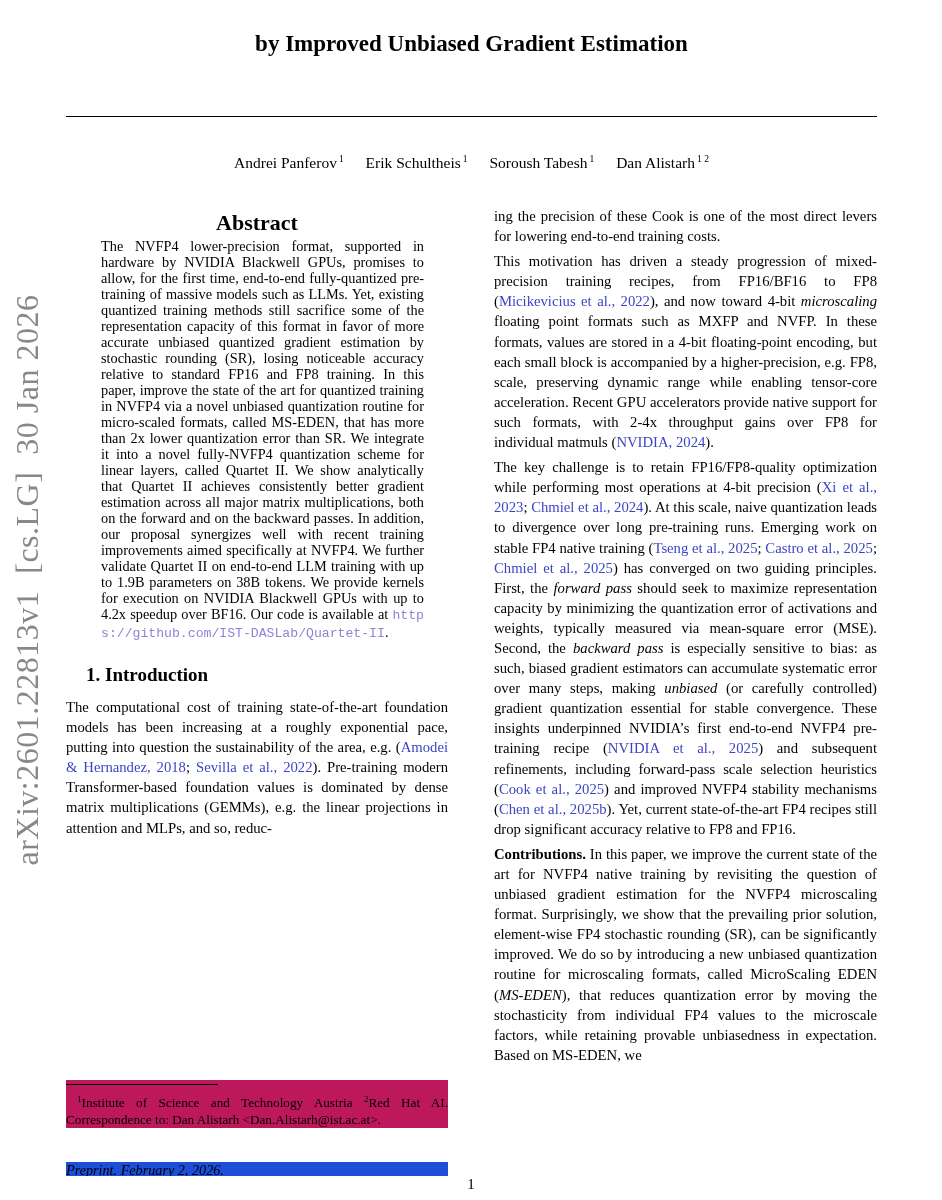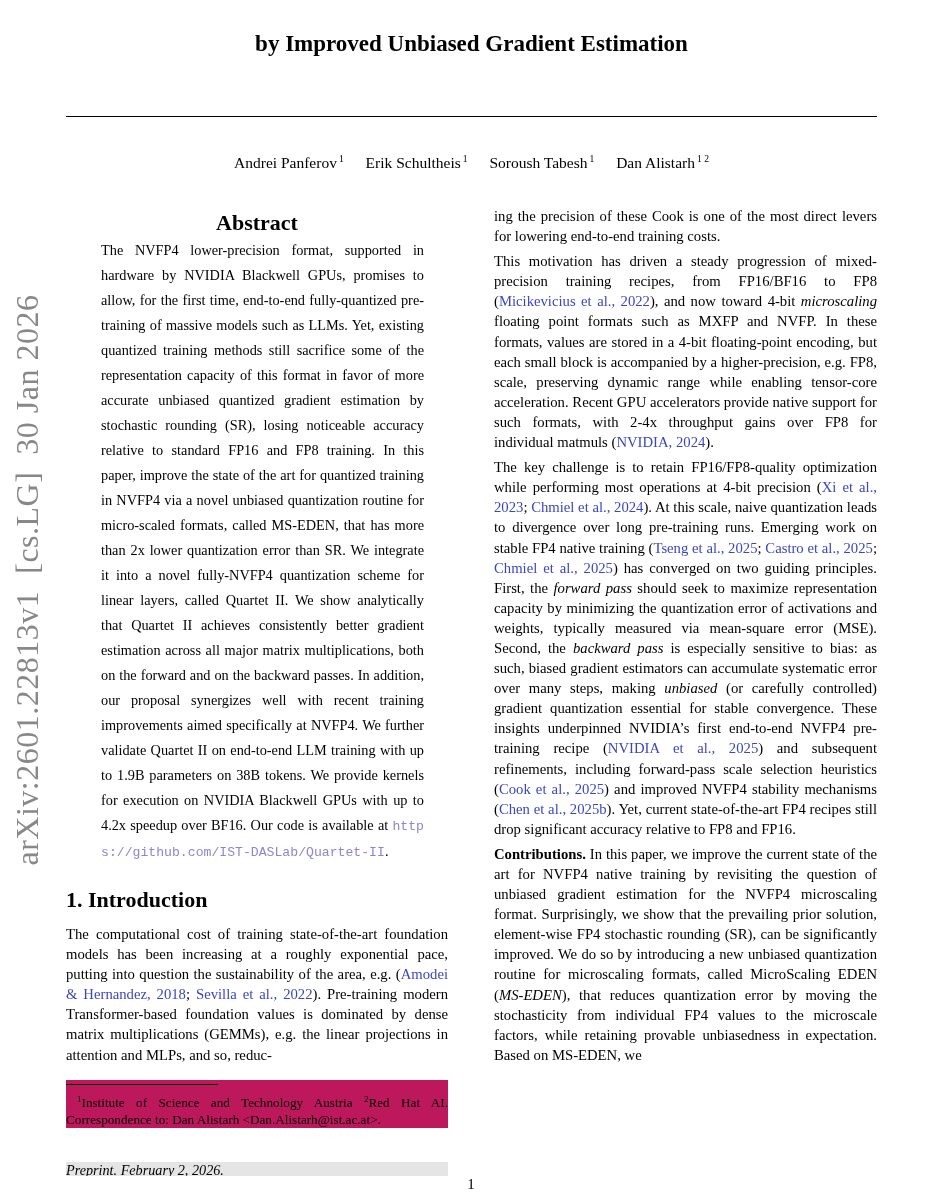--- a/index.html
+++ b/index.html
@@ -70,28 +70,29 @@
   .abstract-heading {
     text-align: center;
     font-weight: bold;
     font-size: 22px;
     margin-bottom: 2px;
   }
   .abstract-body {
     margin-left: 35px;
     margin-right: 24px;
     font-size: 14.3px;
-    line-height: 25px;
+    line-height: 16px;
   }
 
   .section-heading {
     font-weight: bold;
-    font-size: 22px;
+    font-size: 19px;
     margin-top: 22px;
     margin-bottom: 11px;
+    margin-left: 20px;
   }
 
   .body-par {
     font-size: 14.7px;
     line-height: 20.1px;
   }
   .col-right .body-par + .body-par { margin-top: 5px; }
 
   .just {
     text-align: justify;
@@ -127,21 +128,21 @@
     font-size: 13.2px;
     line-height: 17px;
     text-indent: 11px;
   }
 
   .preprint-notice {
     position: absolute;
     left: 66px;
     top: 1162px;
     width: 382px;
-    background: #e5e5e5;
+    background: #1d4ed8;
     font-style: italic;
     font-size: 14.2px;
   }
 
   .page-number {
     position: absolute;
     left: 0;
     top: 1176px;
     width: 942px;
     text-align: center;

